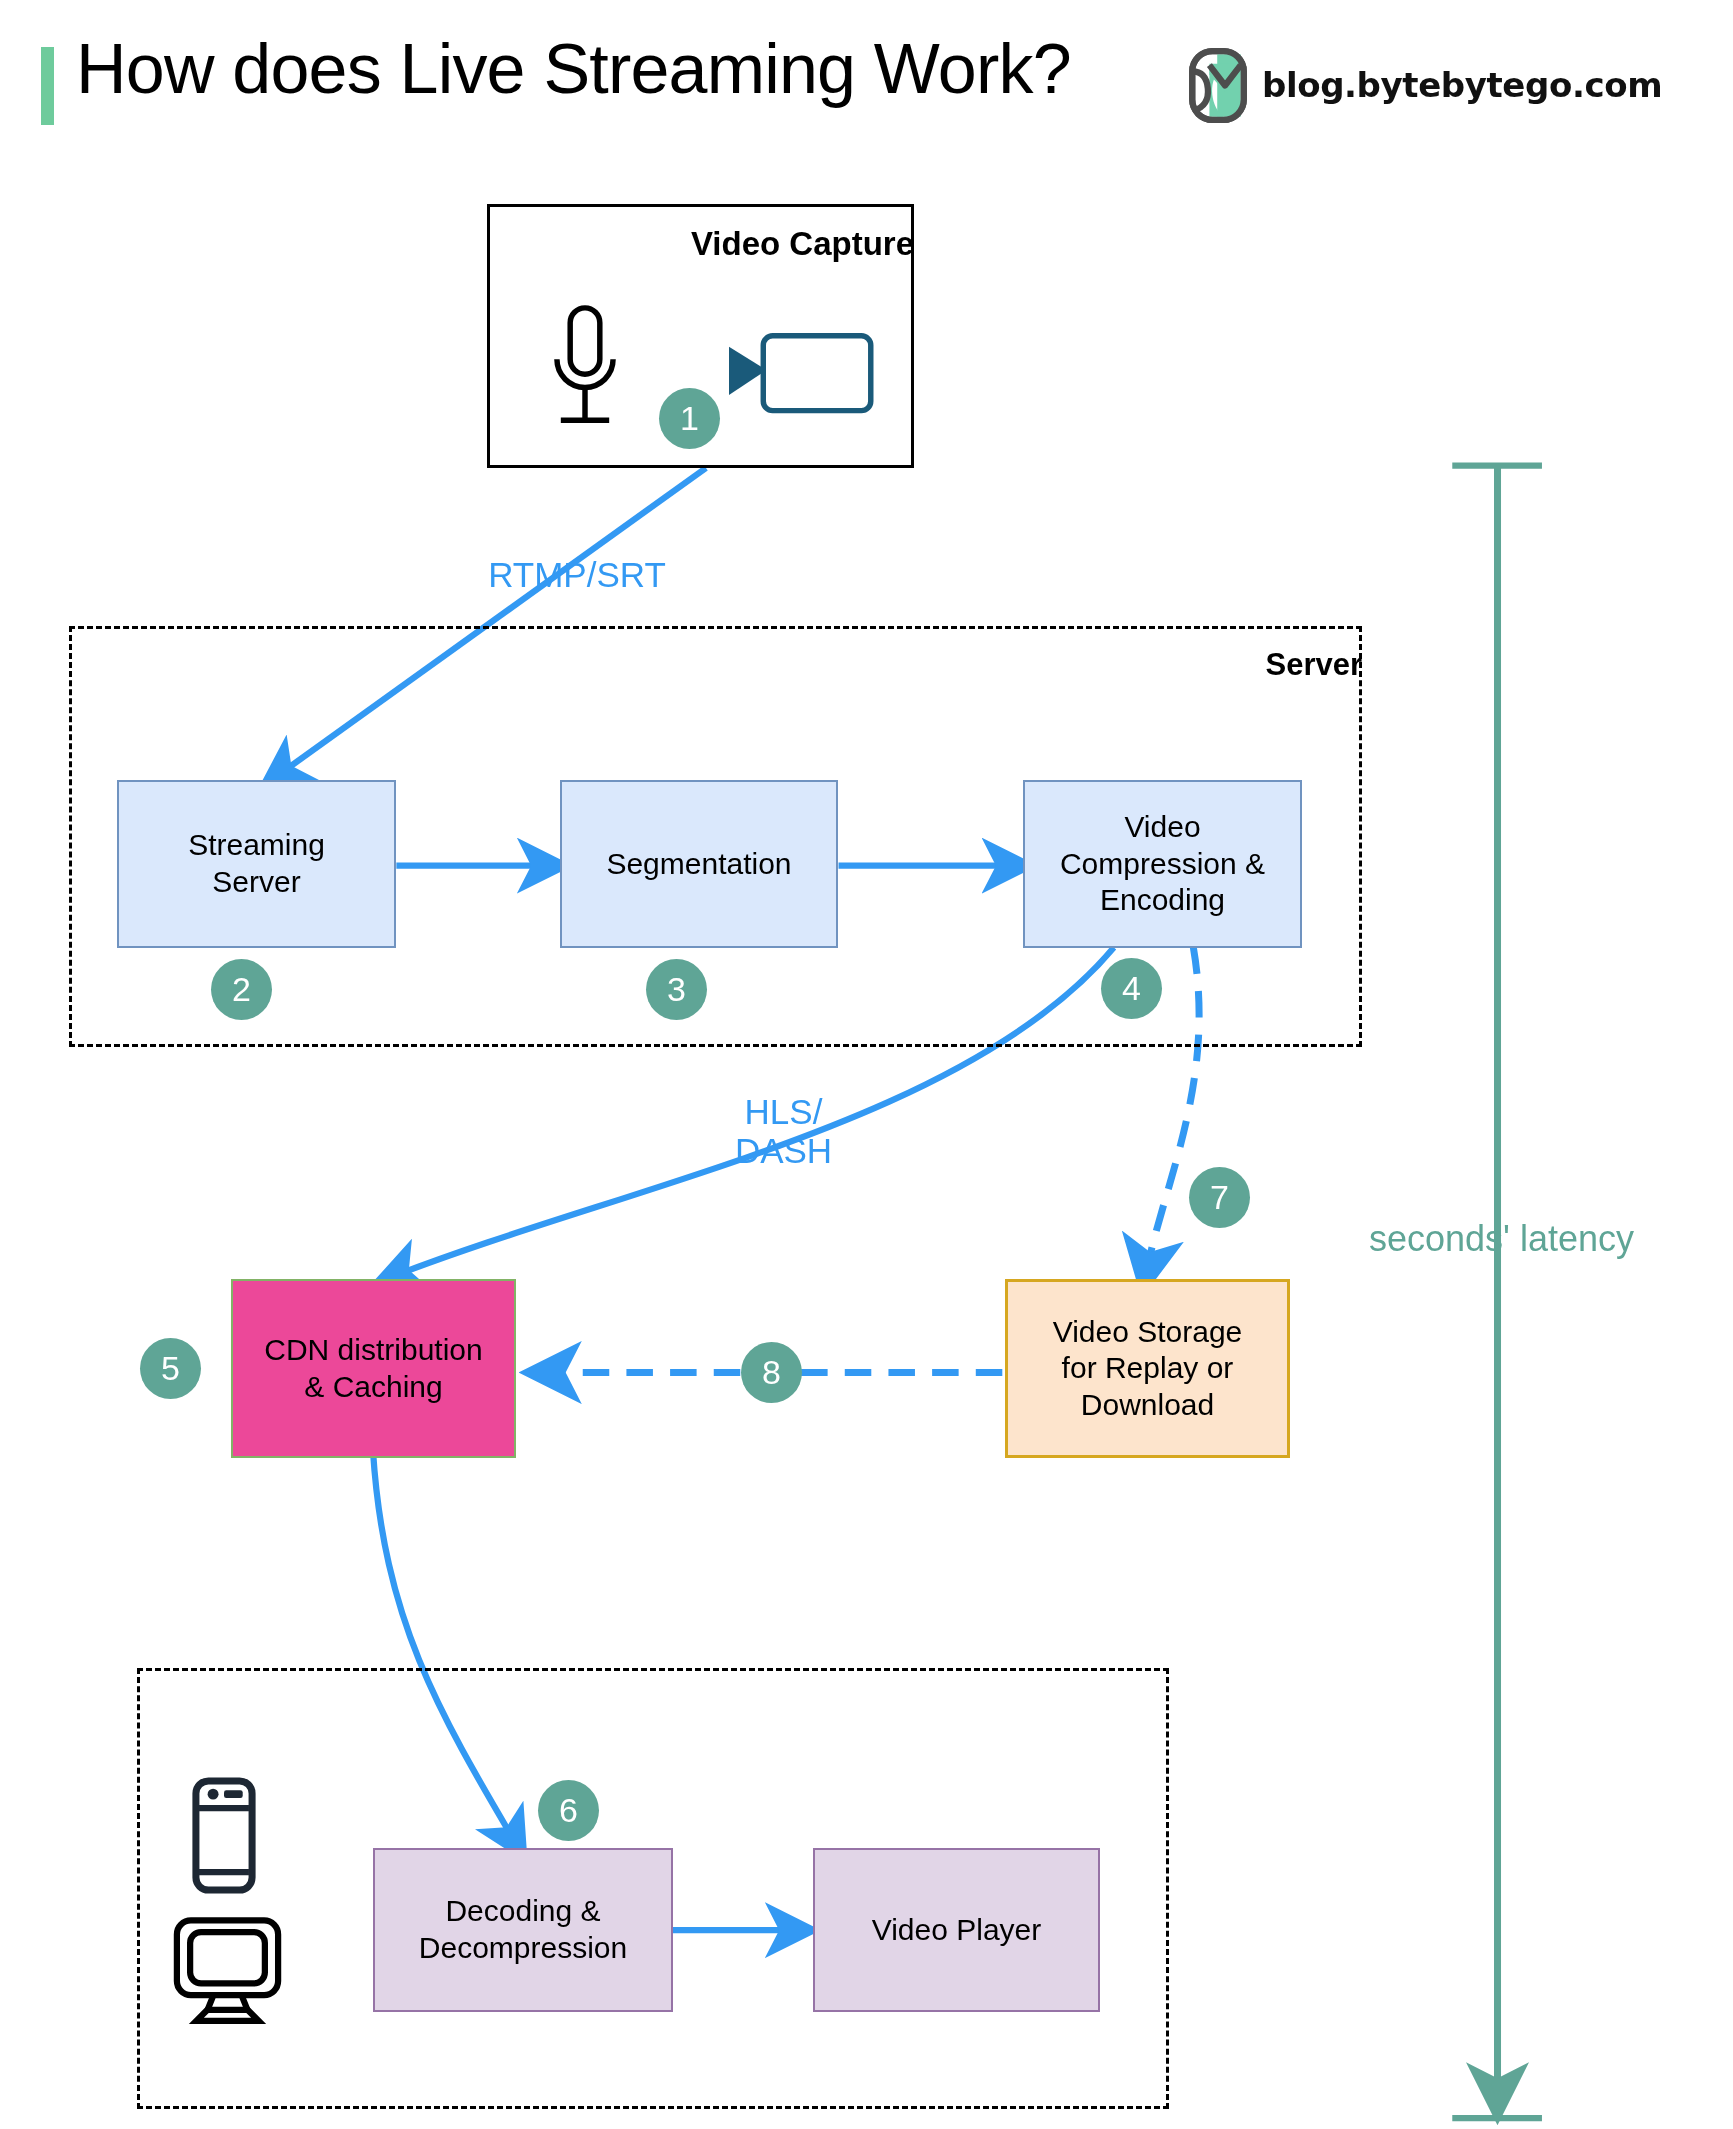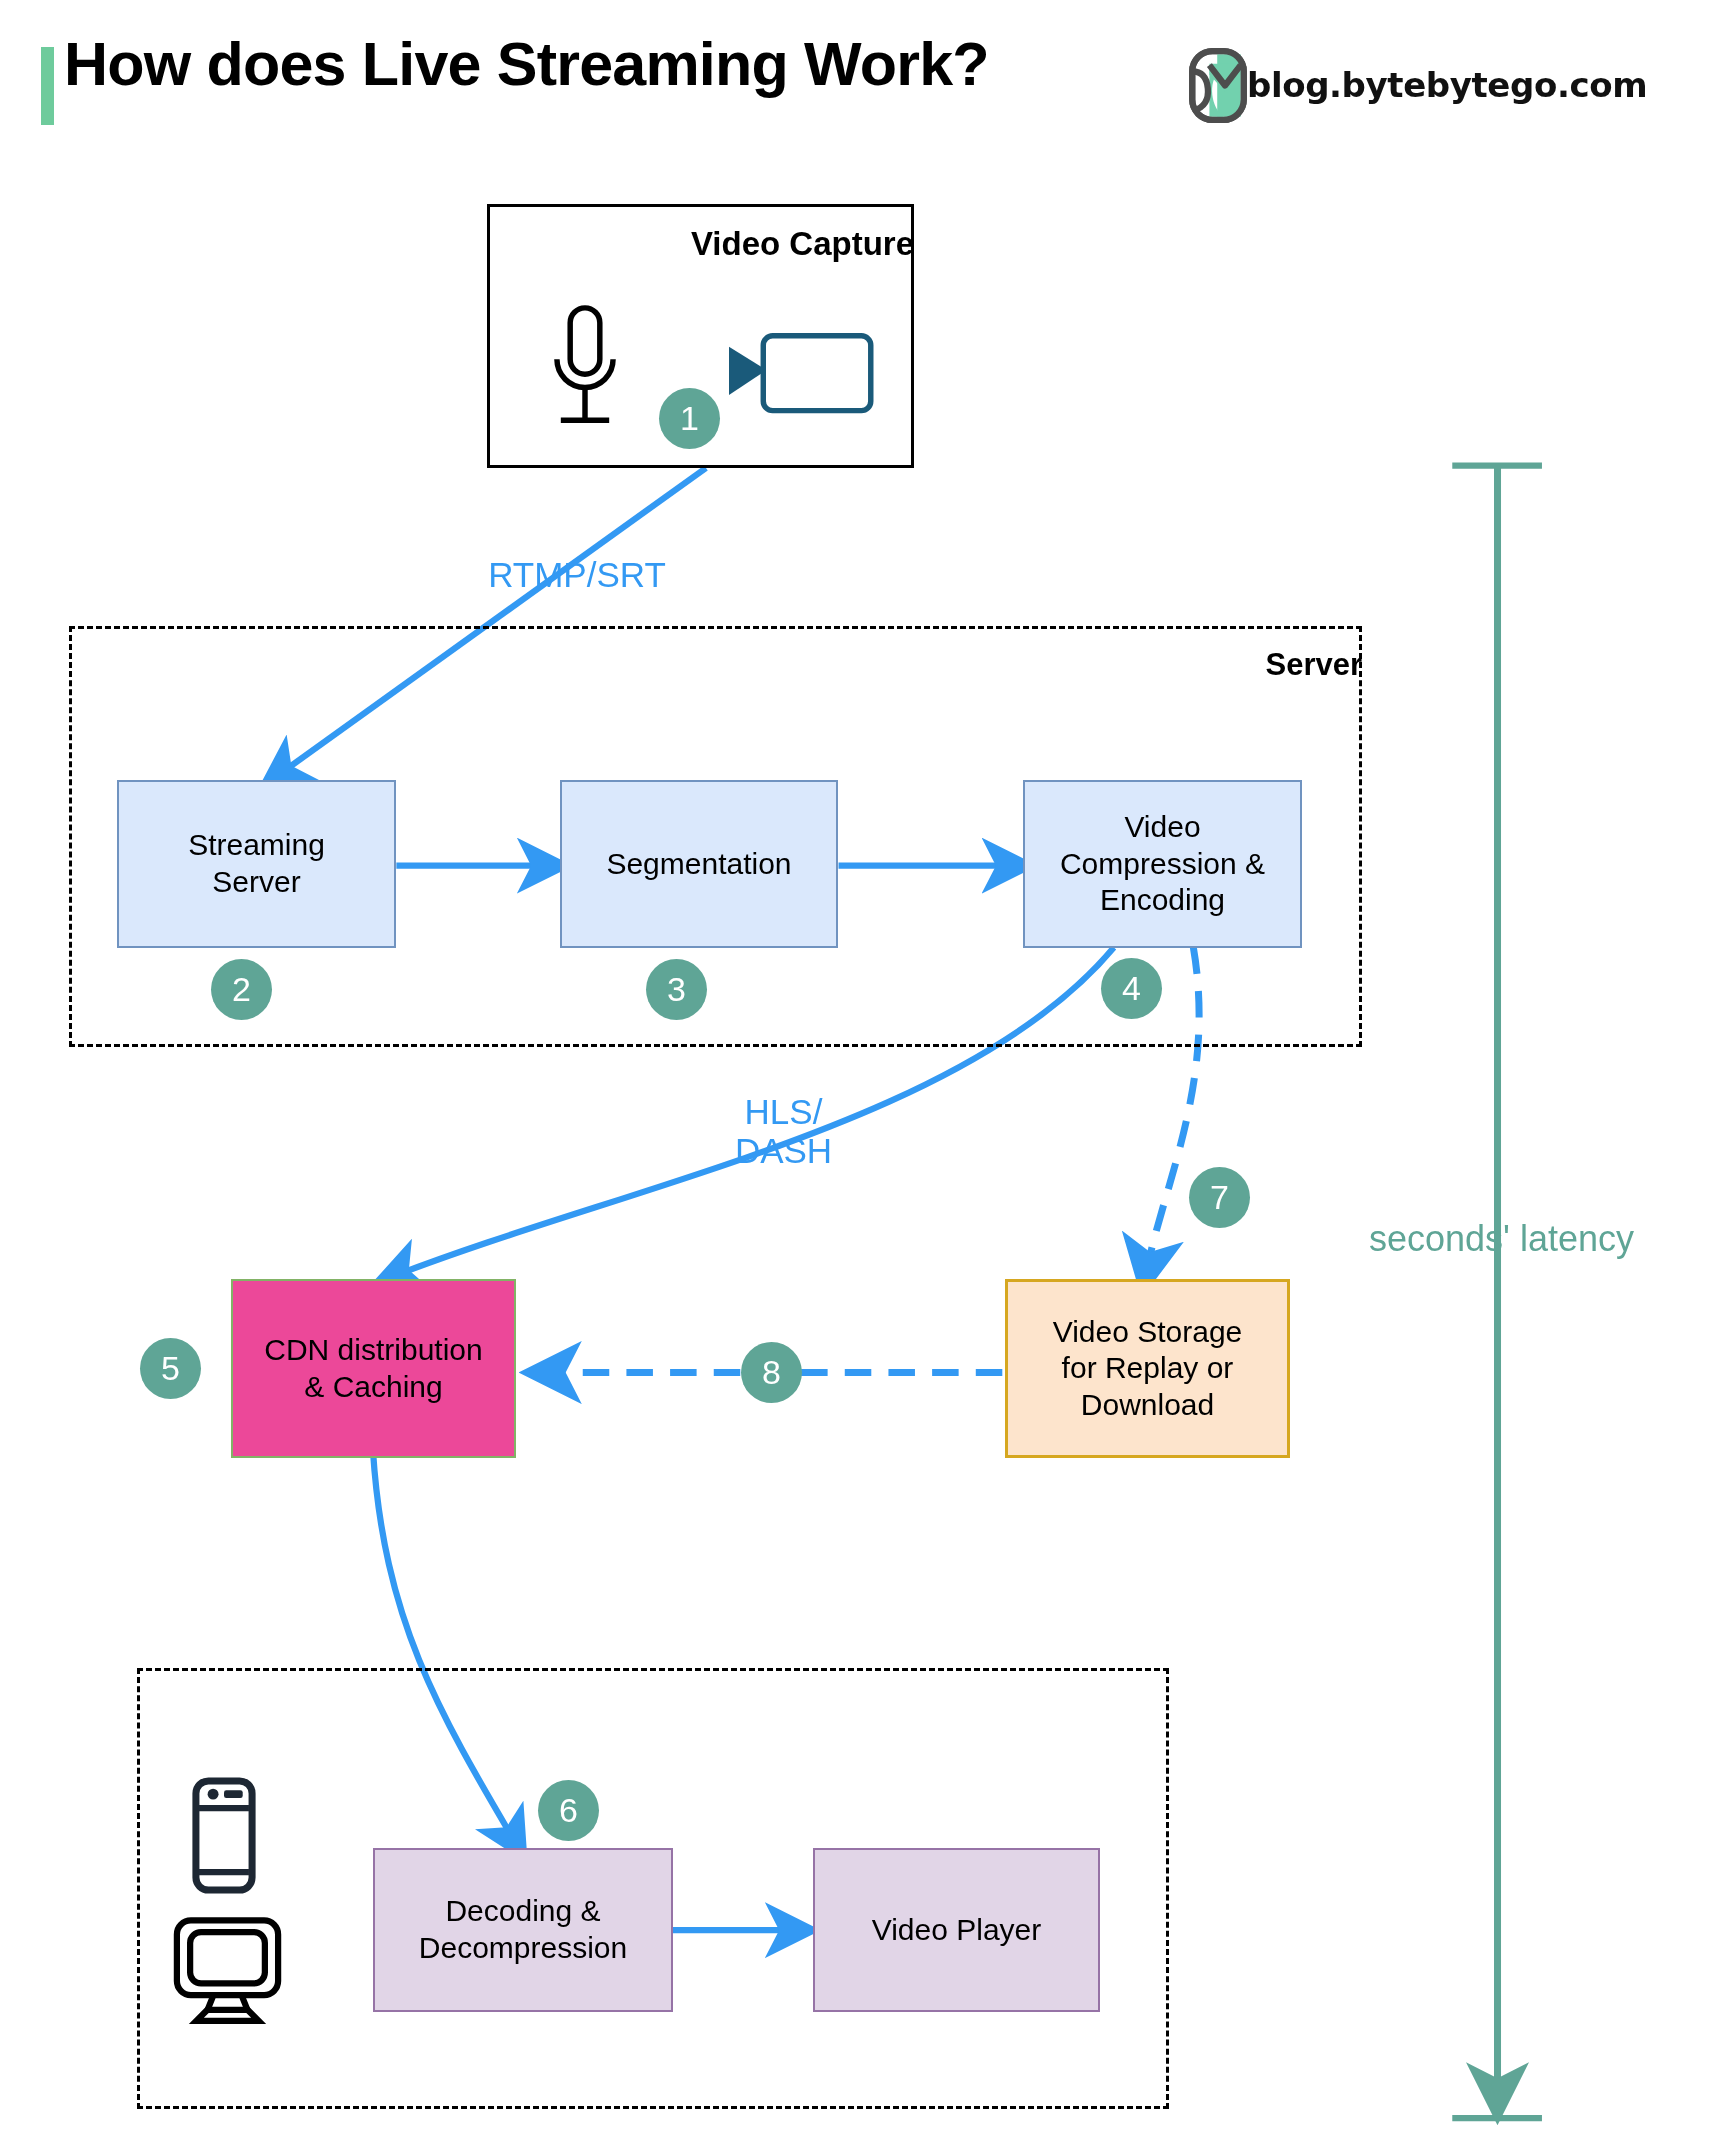--- a/index.html
+++ b/index.html
@@ -2,25 +2,25 @@
 <html style="font-size:12.5px"><head>
 <meta charset="utf-8">
 <style>
   html,body{margin:0;padding:0;background:#ffffff;}
   body{width:1734px;height:2129px;position:relative;overflow:hidden;
        font-family:"Liberation Sans","DejaVu Sans",sans-serif;}
 
   
   #header{position:absolute;left:0;top:0;width:1734px;height:156px;}
   #title-accent{position:absolute;left:41px;top:47px;width:13.3px;height:78px;background:#6ecb9c;}
-  #page-title{position:absolute;left:64px;top:34px;font-size:61px;line-height:1;
-              color:#000;white-space:nowrap;letter-spacing:-0.8px;font-weight:bold;}
+  #page-title{position:absolute;left:76px;top:34px;font-size:70px;line-height:1;
+              color:#000;white-space:nowrap;letter-spacing:-0.8px;}
   #brand{position:absolute;left:1189px;top:48px;width:515px;height:86px;}
   #brand-logo{position:absolute;left:0;top:0;width:58px;height:75px;}
-  #brand-text{position:absolute;left:58px;top:17px;font-size:34px;font-weight:bold;
+  #brand-text{position:absolute;left:73px;top:17px;font-size:34px;font-weight:bold;
               color:#111;white-space:nowrap;letter-spacing:-0.4px;
               font-family:"DejaVu Sans",sans-serif;}
 
   
   #canvas{position:absolute;left:0;top:0;width:1734px;height:2129px;}
   svg#wires{position:absolute;left:0;top:0;width:1734px;height:2129px;pointer-events:none;}
 
   .node{position:absolute;box-sizing:border-box;display:flex;align-items:center;
         justify-content:center;text-align:center;line-height:1.22;}
   .node span{display:block;padding:0 6.2px;}

